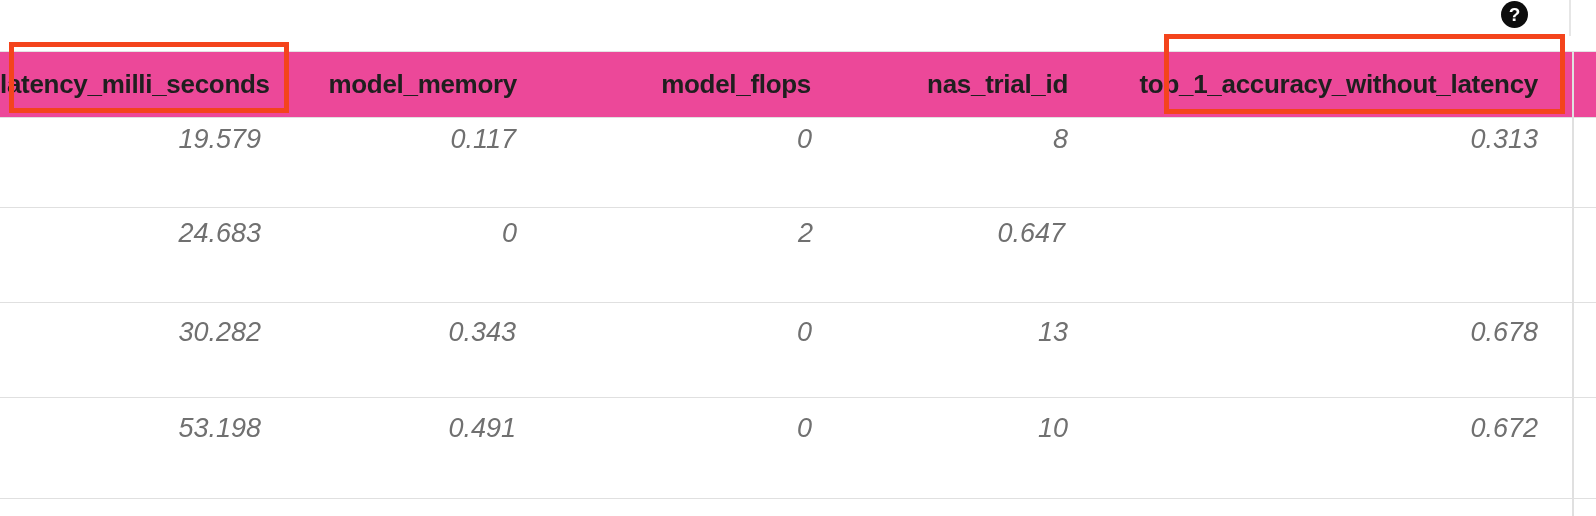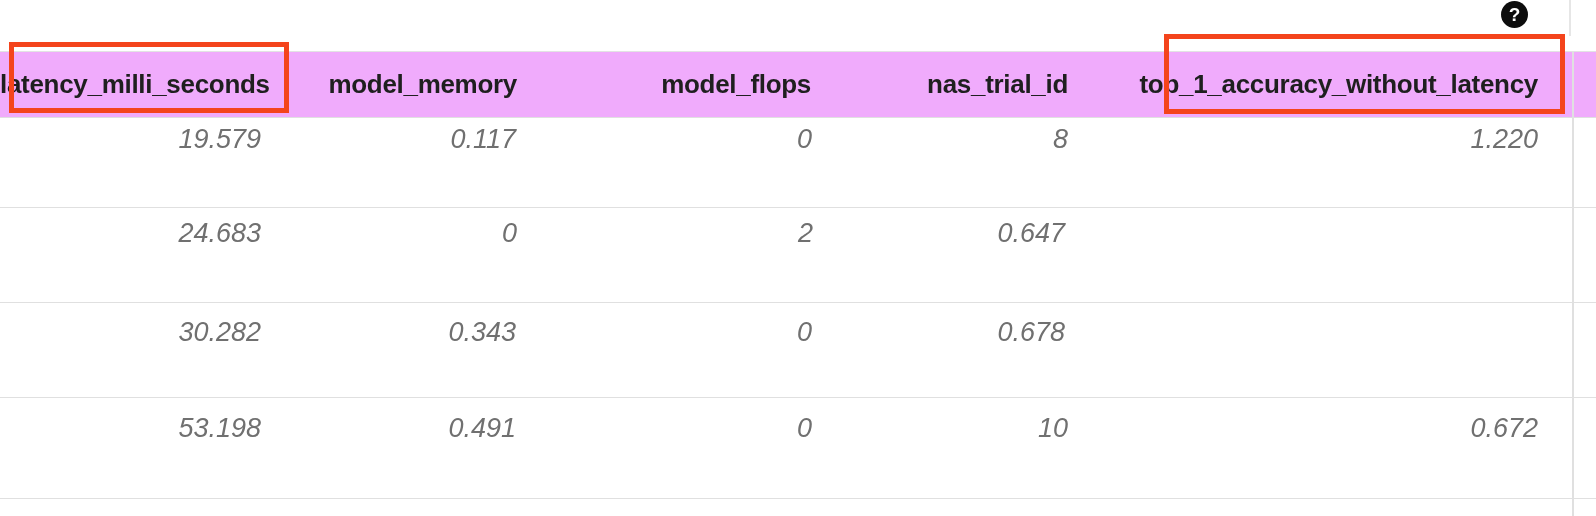--- a/index.html
+++ b/index.html
@@ -33,21 +33,21 @@
     box-sizing: border-box;
     width: 1596px;
     position: absolute;
     left: 0;
   }
 
   
   .thead {
     top: 51px;
     height: 67px;
-    background: #f0abfc;
+    background: #ec4899;
     border-top: 1px solid #e3e3e3;
     border-bottom: 1px solid #e0e0e0;
   }
   .th {
     text-align: right;
     font-weight: bold;
     font-size: 26px;
     letter-spacing: -0.3px;
     color: #1f1f1f;
     line-height: 64px;
@@ -123,36 +123,37 @@
     <div class="th c4">nas_trial_id</div>
     <div class="th c5">top_1_accuracy_without_latency</div>
     <div class="th c6"></div>
   </div>
 
   <div class="grid-row trow r1">
     <div class="td c1">19.579</div>
     <div class="td c2">0.117</div>
     <div class="td c3">0</div>
     <div class="td c4">8</div>
-    <div class="td c5">1.220</div>
+    <div class="td c5">0.313</div>
     <div class="td c6"></div>
   </div>
 
   <div class="grid-row trow r2">
     <div class="td c1">24.683</div>
     <div class="td c3">0</div>
     <div class="td c4">2</div>
     <div class="td c5">0.647</div>
     <div class="td c6"></div>
   </div>
 
   <div class="grid-row trow r3">
     <div class="td c1">30.282</div>
     <div class="td c2">0.343</div>
     <div class="td c3">0</div>
+    <div class="td c4">13</div>
     <div class="td c5">0.678</div>
     <div class="td c6"></div>
   </div>
 
   <div class="grid-row trow r4">
     <div class="td c1">53.198</div>
     <div class="td c2">0.491</div>
     <div class="td c3">0</div>
     <div class="td c4">10</div>
     <div class="td c5">0.672</div>

